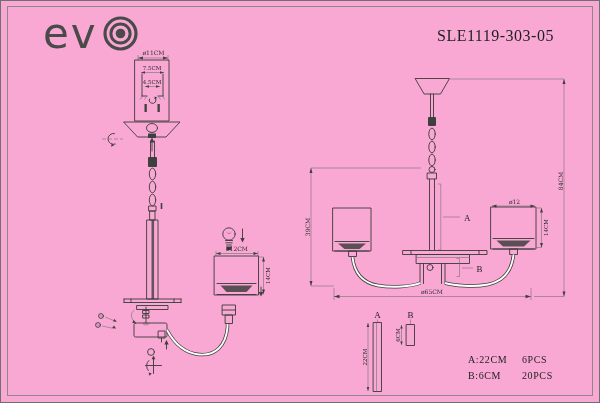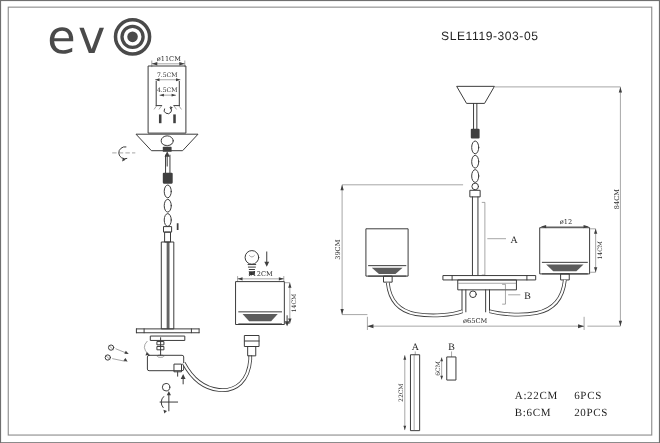--- a/index.html
+++ b/index.html
@@ -1,35 +1,35 @@
 <!DOCTYPE html>
 <html><head>
 <meta charset="utf-8">
 <style>
   html,body{margin:0;padding:0;background:#e8e8e8;}
   .sheet{
-    position:relative;width:600px;height:403px;background:#ffffff;
+    position:relative;width:600px;height:403px;background:#f9a8d4;
     border:1px solid #6f6f6f;box-sizing:border-box;overflow:hidden;
     font-family:"Liberation Serif", serif;
   }
   .inner-frame{
     position:absolute;left:6px;top:5px;right:6px;bottom:6px;
     border:1px solid #8a8a8a;pointer-events:none;
   }
   .logo{
     position:absolute;left:42px;top:16px;color:#4a4a4a;
     font-family:"DejaVu Sans", sans-serif;font-weight:500;
     line-height:.82;letter-spacing:2px;
   }
   .logo-row{display:flex;align-items:center;font-size:42px;}
   .logo-row2{font-size:42px;margin-top:2px;}
   .logo-o{margin-left:4px;margin-top:-2px;}
   .model{
-    position:absolute;left:400px;top:26px;width:160px;
-    font-family:Liberation Sans, sans-serif;font-size:11px;color:#1f1f1f;
+    position:absolute;left:436px;top:26px;width:160px;
+    font-family:Liberation Serif, serif;font-size:16px;color:#1f1f1f;
     letter-spacing:.5px;white-space:nowrap;
   }
   svg.drawing{position:absolute;left:0;top:0;}
   .ln{fill:none;stroke:#3a3a3a;stroke-width:.9;stroke-linecap:round;stroke-linejoin:round;}
   .lt{fill:none;stroke:#6a6a6a;stroke-width:.55;}
   .dash{stroke-dasharray:4 2;}
   .fd{fill:#3f3f3f;stroke:none;}
   .tube{fill:none;stroke:#3f3f3f;stroke-width:3.4;}
   .tube-in{fill:none;stroke:#fdfdfd;stroke-width:1.9;}
   text.dim{font-family:"DejaVu Serif", serif;font-size:6px;fill:#2a2a2a;letter-spacing:0;}

